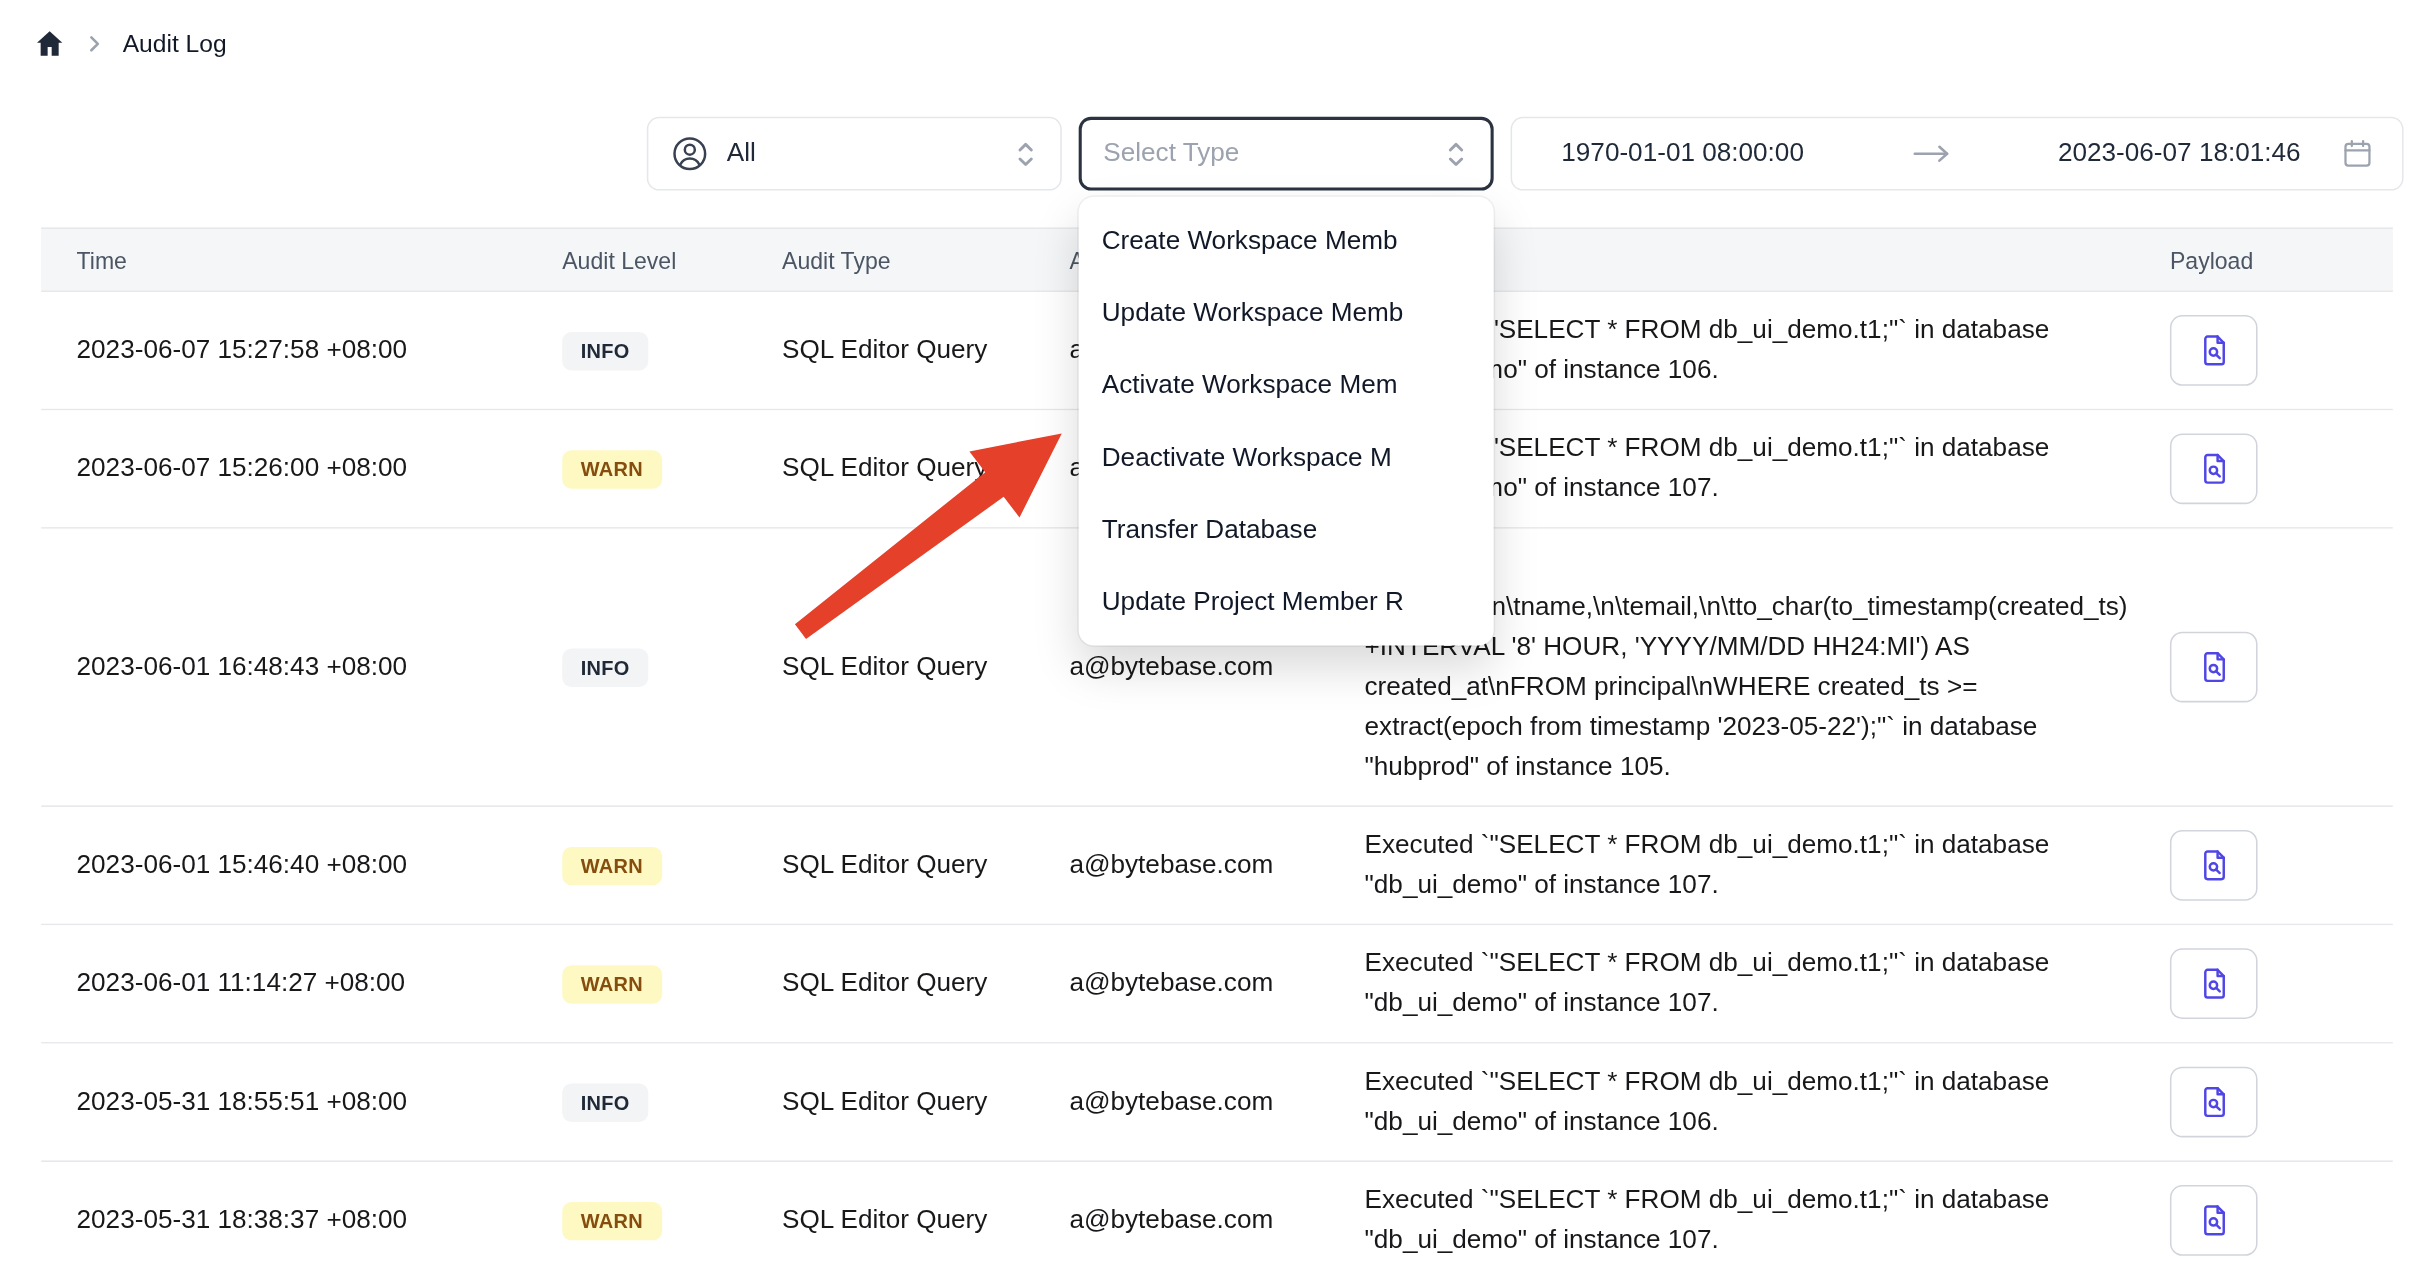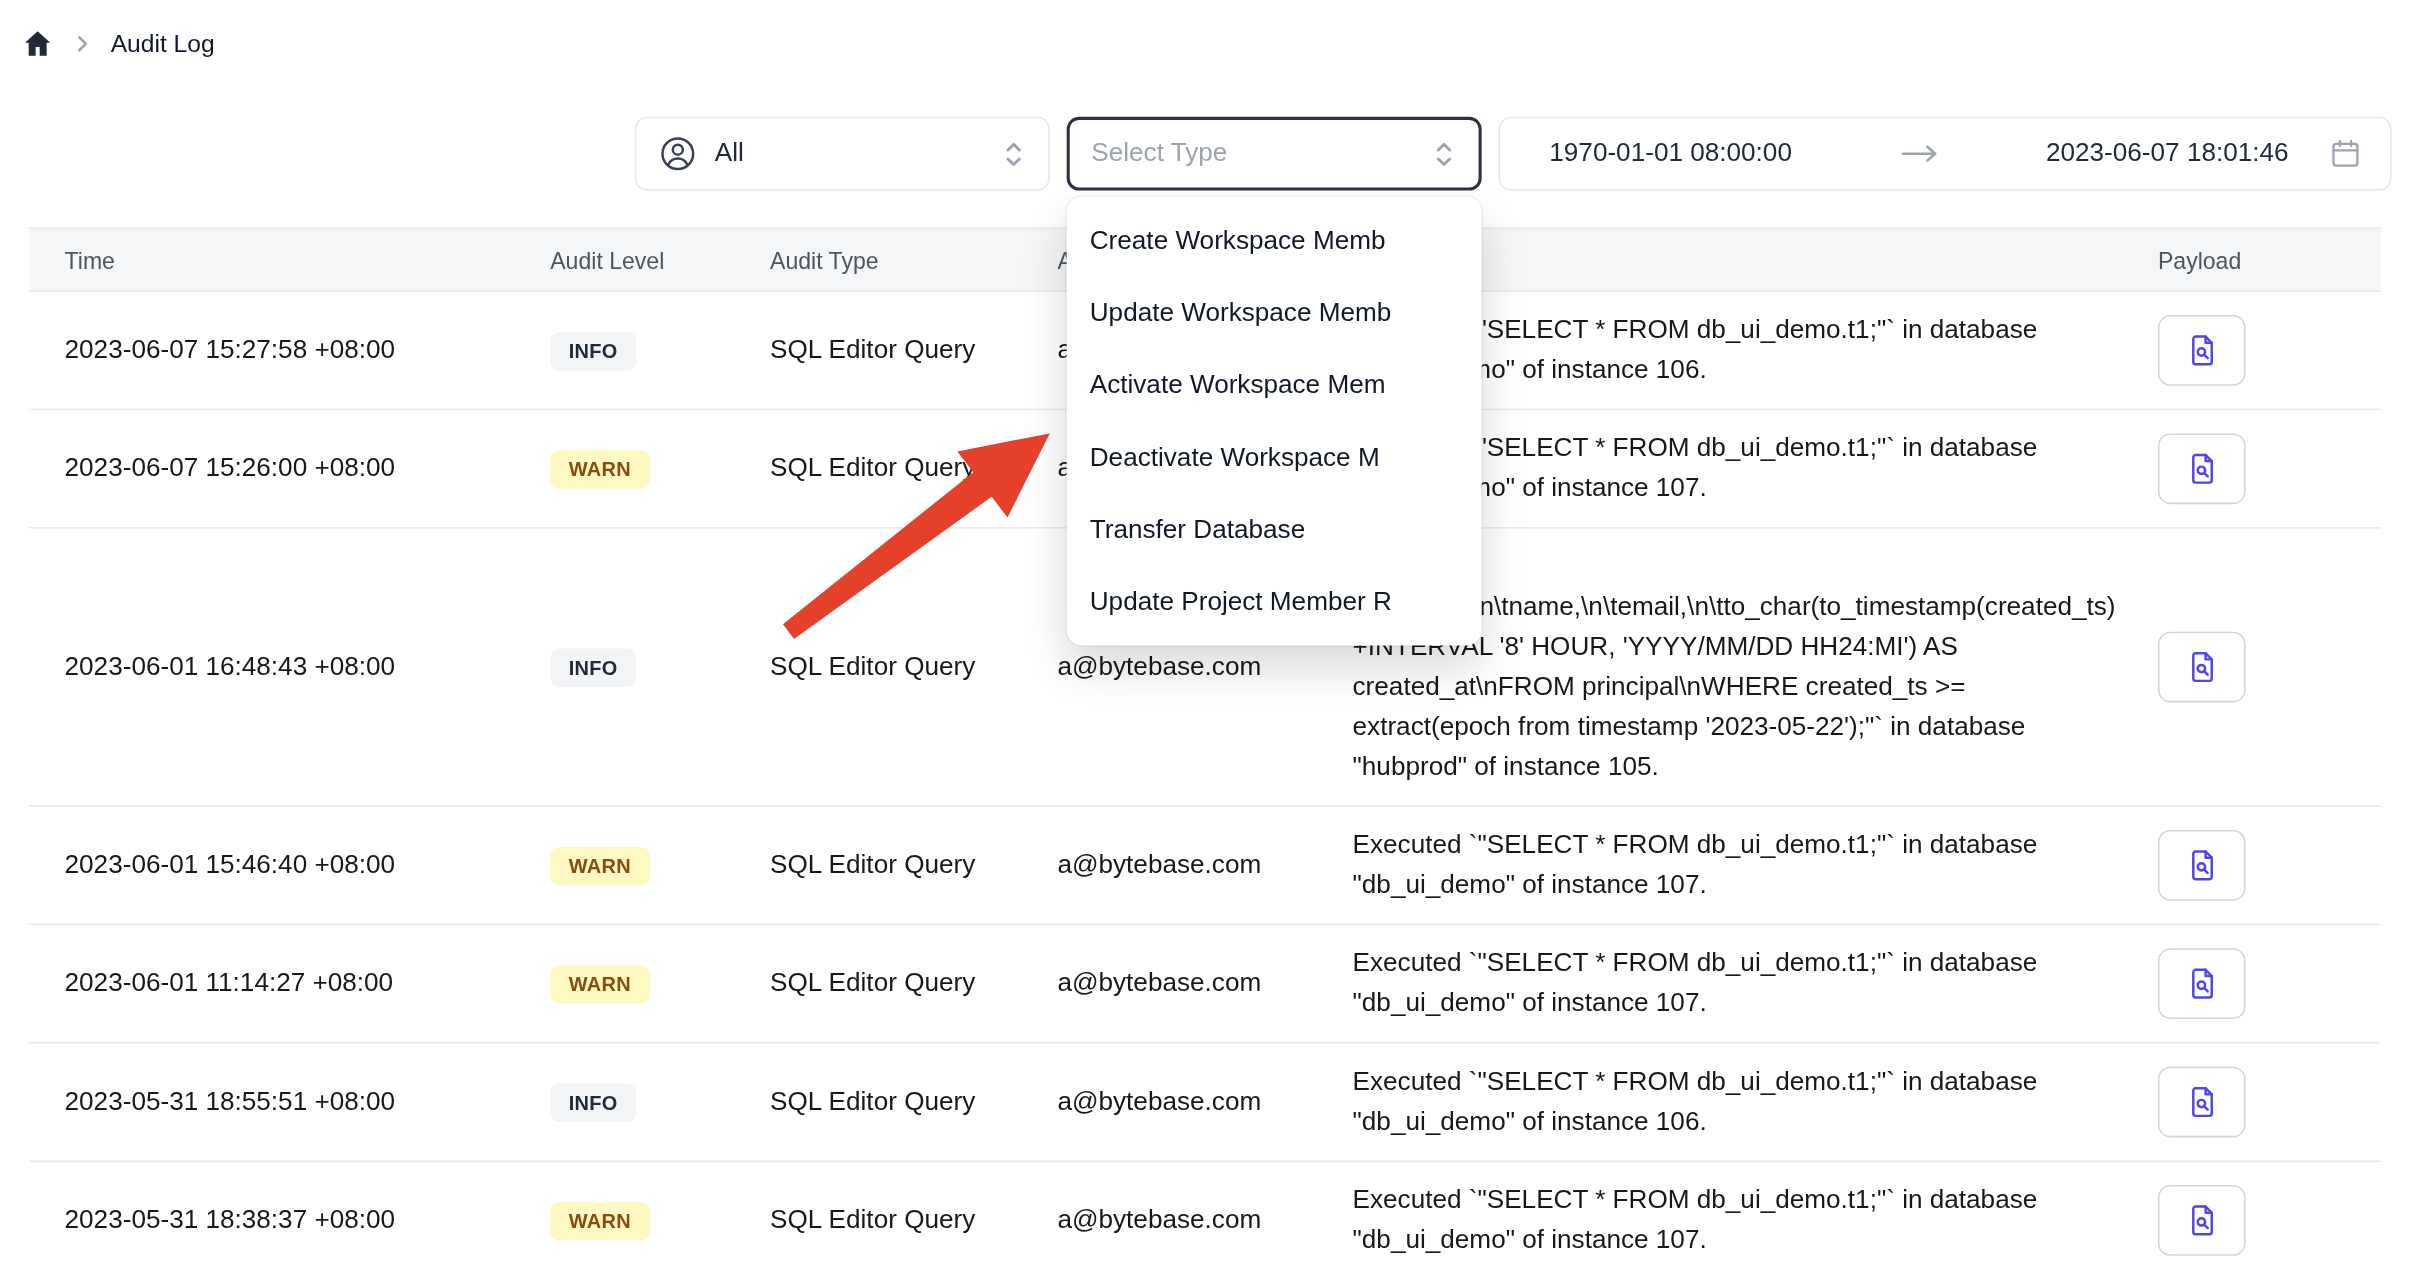--- a/index.html
+++ b/index.html
@@ -2,21 +2,21 @@
 <html><head>
 <meta charset="utf-8">
 <style>
   * { box-sizing: border-box; margin: 0; padding: 0; }
   html, body { background: #ffffff; }
   body {
     width: 2410px; height: 1268px; overflow: hidden;
     font-family: "Liberation Sans", "DejaVu Sans", sans-serif;
     color: #111827;
   }
-  .viewport { width: 2410px; height: 1268px; overflow: hidden; position: relative; }
+  .viewport { width: 2410px; height: 1268px; overflow: hidden; position: relative; padding-left: 12px; }
   .app {
     width: 1568px; height: 825px;
     transform: scale(1.537); transform-origin: 0 0;
     position: relative; background: #fff;
   }
 
   
   .breadcrumb {
     position: absolute; top: 18px; left: 14px;
     display: flex; align-items: center; gap: 11px; z-index: 5;

